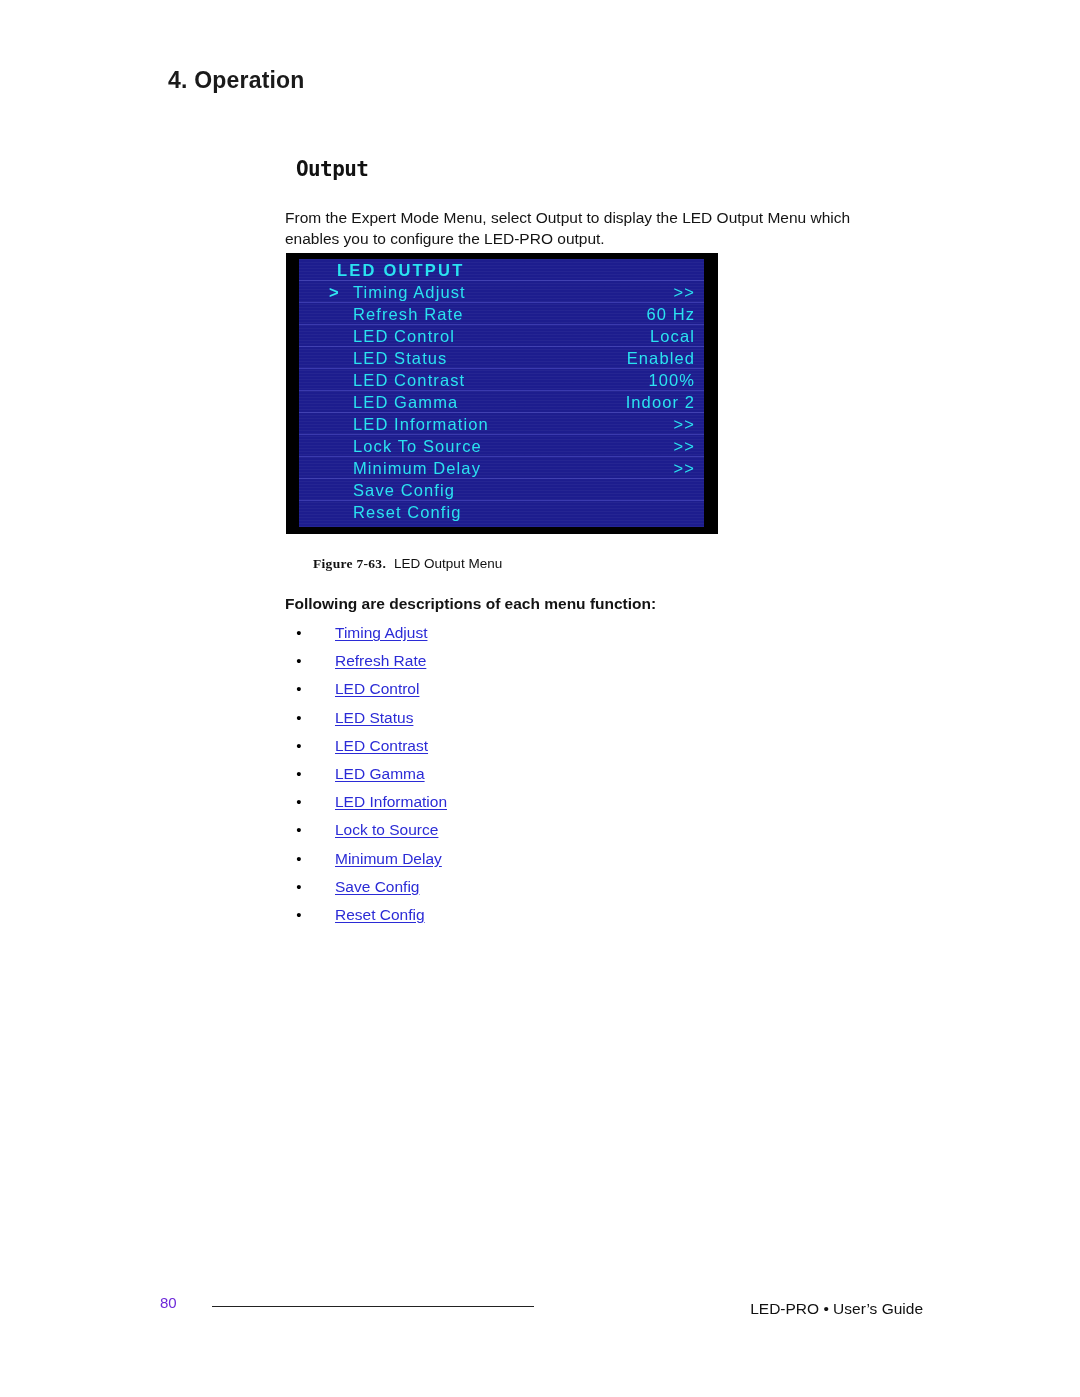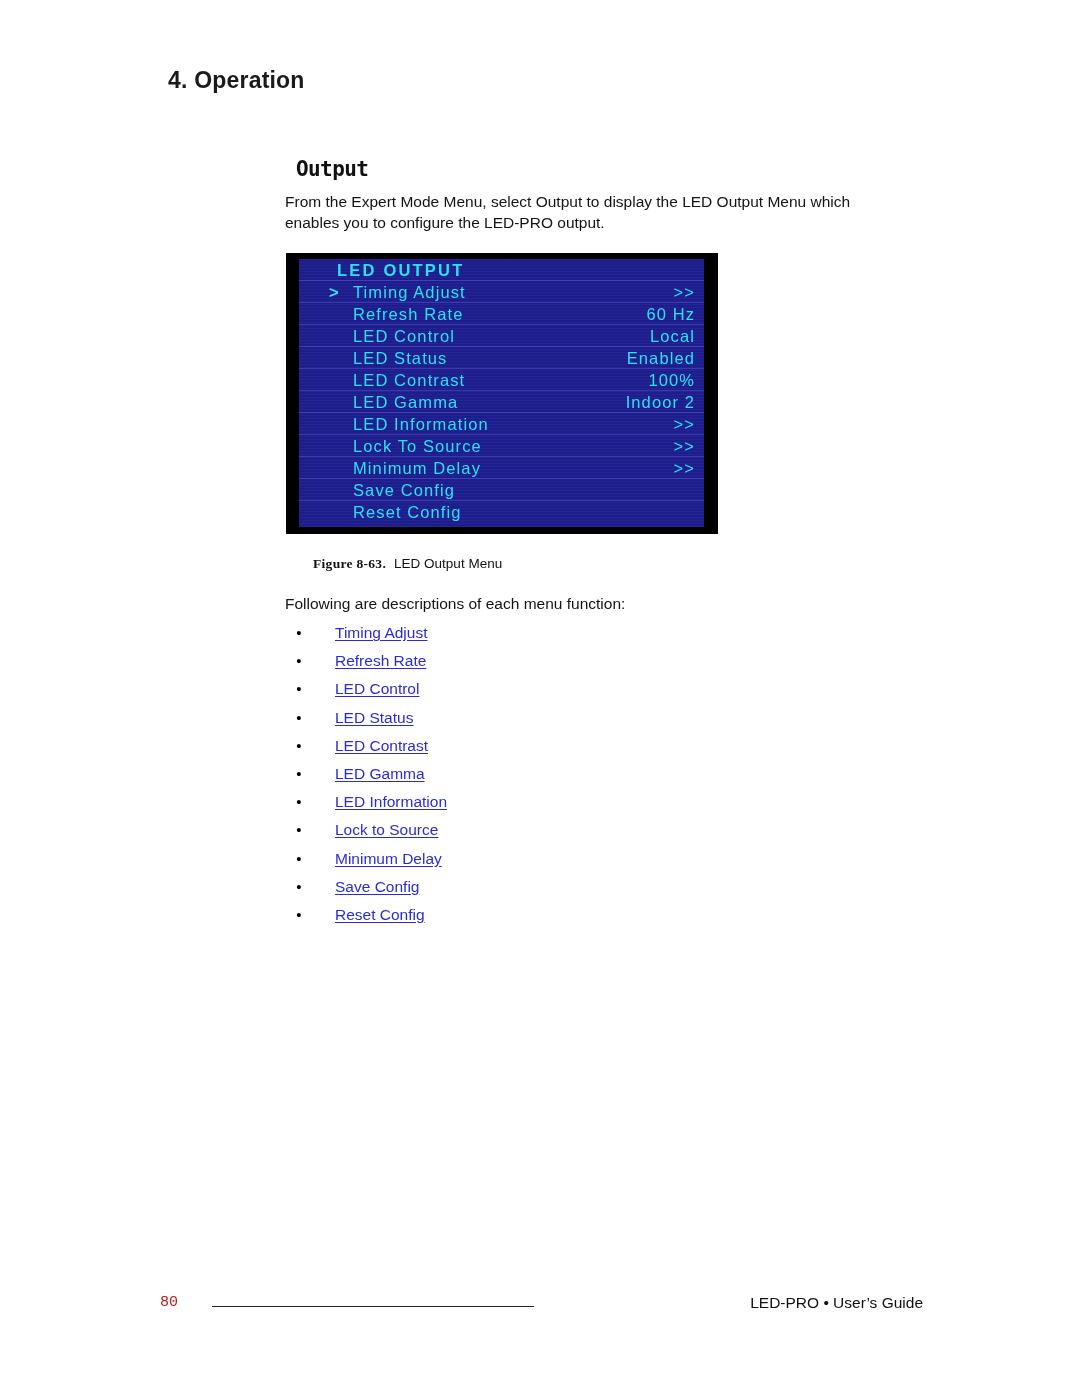--- a/index.html
+++ b/index.html
@@ -51,21 +51,21 @@
     font-weight: bold;
     letter-spacing: -0.6px;
     color: #111111;
     margin: 11px;
     line-height: 1;
   }
   .body-text {
     font-size: 15.5px;
     line-height: 1.35;
     color: #141414;
-    margin-top: 12px;
+    margin-top: 28px;
     width: 608px;
   }
 
   
   .figure-wrap {
     position: absolute;
     left: 286px;
     top: 253px;
   }
   .led-screen {
@@ -158,20 +158,21 @@
     margin-left: 8px;
   }
 
   
   .desc-intro {
     position: absolute;
     left: 285px;
     top: 595px;
     font-size: 15.5px;
     color: #141414;
+    font-weight: bold;
   }
   .bullet-list {
     position: absolute;
     left: 285px;
     top: 624px;
     width: 500px;
   }
   .bullet-item {
     display: flex;
     align-items: baseline;
@@ -200,35 +201,34 @@
     left: 0;
     top: 1294px;
     width: 1080px;
     height: 30px;
   }
   .footer-page {
     position: absolute;
     left: 160px;
     top: 0;
     font-size: 15px;
-    color: #b91c1c;
-    font-family: Liberation Mono, monospace;
+    color: #6d28d9;
   }
   .footer-rule {
     position: absolute;
     left: 212px;
     top: 12px;
     width: 322px;
     height: 1px;
     background: #222222;
   }
   .footer-right {
     position: absolute;
     right: 157px;
-    top: 0;
+    top: 6px;
     font-size: 15.5px;
     color: #111111;
     white-space: nowrap;
   }
 </style>
 </head>
 <body>
 
 <div class="page-header">
   <div class="chapter-title">4.  Operation</div>
@@ -289,21 +289,21 @@
           <div class="led-row">
             <span class="led-label">Reset Config</span>
           </div>
         </div>
       <div class="scanlines"></div>
     </div>
   </div>
 </div>
 
 <div class="figure-caption">
-  <span class="fig-num">Figure 8-63.</span><span class="fig-text">LED Output Menu</span>
+  <span class="fig-num">Figure 7-63.</span><span class="fig-text">LED Output Menu</span>
 </div>
 
 <div class="desc-intro">Following are descriptions of each menu function:</div>
 <div class="bullet-list" id="bullet-list">
     <div class="bullet-item">
       <span class="bullet-dot">•</span>
       <span class="bullet-link" style="color: rgb(43, 43, 214);">Timing Adjust</span>
     </div>
     <div class="bullet-item">
       <span class="bullet-dot">•</span>

